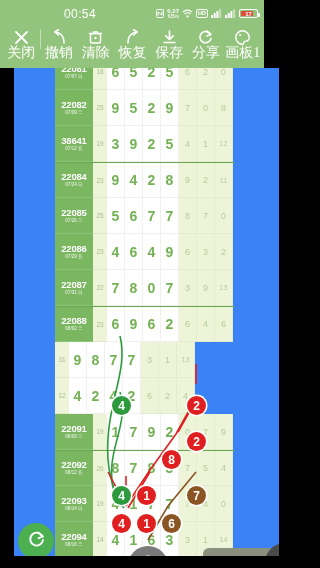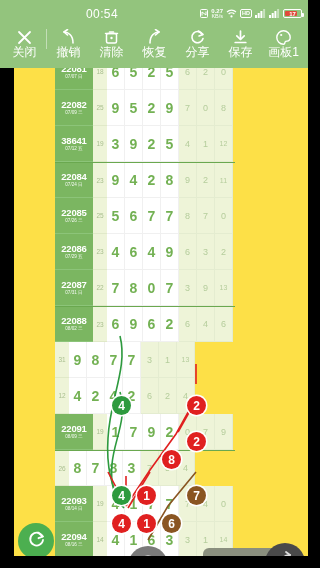--- a/index.html
+++ b/index.html
@@ -2,21 +2,21 @@
 <html><head>
 <meta charset="utf-8">
 <style>
   * { margin:0; padding:0; box-sizing:border-box; }
   html,body { width:308px; height:568px; overflow:hidden; background:#000; }
   body { font-family:"Liberation Sans","DejaVu Sans",sans-serif; }
 
   #app { position:relative; width:308px; height:568px; background:#000; overflow:hidden; }
 
   
-  .header { position:absolute; left:0; top:0; width:308px; height:68px;
+  .header { position:absolute; left:0; top:0; width:264px; height:68px;
             background:#93c47d; }
   .statusbar { position:relative; height:28px; }
   .clock { position:absolute; left:0; right:0; top:7px; text-align:center;
            color:#ffffff; font-size:12px; letter-spacing:.4px;
            transform:translateX(-52px); }
   .sb-icons { position:absolute; right:6px; top:8px; display:flex;
               align-items:center; gap:3px; }
   .sb-ic { color:#ffffff; font-size:9px; line-height:1; display:flex;
            align-items:center; }
   .rate { display:flex; flex-direction:column; align-items:center;
@@ -33,28 +33,28 @@
             background:#e04b3a; border-radius:1px; }
   .batt span { position:relative; font-size:6px; color:#fff; font-style:normal;
                font-weight:700; z-index:2; }
 
   
   .toolbar { display:flex; align-items:flex-start; height:40px; padding:0 3px; }
   .tb-item { flex:1; display:flex; flex-direction:column; align-items:center;
              justify-content:flex-start; gap:1px; cursor:pointer; }
   .tb-ic { height:18px; display:flex; align-items:center; justify-content:center;
            color:#ffffff; }
-  .tb-lb { font-size:12px; color:#ffffff; line-height:11px;
-           font-family:Liberation Sans, sans-serif; }
+  .tb-lb { font-size:14px; color:#ffffff; line-height:11px;
+           font-family:Liberation Serif, serif; }
   .tb-sep { width:1px; height:20px; background:rgba(255,255,255,.45);
             margin-top:1px; }
 
   
-  .stage { position:absolute; left:0; top:68px; width:308px; height:500px;
-           background:#fde047; overflow:hidden; }
+  .stage { position:absolute; left:0; top:68px; width:279px; height:500px;
+           background:#3b82f6; overflow:hidden; }
   .sheet { position:absolute; left:55px; top:-14px; width:180px; }
 
   .row { display:flex; height:36px; align-items:stretch; }
   .row.thick { border-top:1.5px solid #6aa84f;text-align:right; }
   .row .lbl { width:38px; background:#7bb661; color:#ffffff;
               display:flex; flex-direction:column; align-items:center;
               justify-content:center; line-height:1.05;
               border-bottom:1px solid #8cc479; }
   .row .lbl .iss { font-size:9.5px; font-weight:700; letter-spacing:-.2px; }
   .row .lbl .dt  { font-size:4.6px; opacity:.92; margin-top:1px; }
@@ -195,41 +195,41 @@
               <path d="M4 14 C4 6 9 3 13 3" stroke="#fff" stroke-width="1.6" fill="none" stroke-linecap="round"></path>
               <path d="M13 3 L9.5 0.5 M13 3 L9.5 6" stroke="#fff" stroke-width="1.6" fill="none" stroke-linecap="round"></path>
             </svg>
         </span>
         <span class="tb-lb">恢复</span>
       </div>
 
       <div class="tb-item">
         <span class="tb-ic">
           <svg width="17" height="17" viewBox="0 0 17 17">
-              <path d="M13.5 5.5 A5.6 5.6 0 1 0 14 9.5" stroke="#fff" stroke-width="1.6" fill="none" stroke-linecap="round"></path>
-              <path d="M9.5 2 L14 5.5 L10 7" stroke="#fff" stroke-width="1.6" fill="none" stroke-linecap="round" stroke-linejoin="round"></path>
-            </svg>
-        </span>
-        <span class="tb-lb">分享</span>
-      </div>
-
-      <div class="tb-item">
-        <span class="tb-ic">
-          <svg width="17" height="17" viewBox="0 0 17 17">
               <path d="M8.5 2 V10" stroke="#fff" stroke-width="1.7" stroke-linecap="round"></path>
               <path d="M4.8 6.8 L8.5 10.5 L12.2 6.8" stroke="#fff" stroke-width="1.7" fill="none" stroke-linecap="round" stroke-linejoin="round"></path>
               <path d="M3.2 13.5 H13.8" stroke="#fff" stroke-width="1.7" stroke-linecap="round"></path>
             </svg>
         </span>
         <span class="tb-lb">保存</span>
       </div>
 
       <div class="tb-item">
         <span class="tb-ic">
           <svg width="17" height="17" viewBox="0 0 17 17">
+              <path d="M13.5 5.5 A5.6 5.6 0 1 0 14 9.5" stroke="#fff" stroke-width="1.6" fill="none" stroke-linecap="round"></path>
+              <path d="M9.5 2 L14 5.5 L10 7" stroke="#fff" stroke-width="1.6" fill="none" stroke-linecap="round" stroke-linejoin="round"></path>
+            </svg>
+        </span>
+        <span class="tb-lb">分享</span>
+      </div>
+
+      <div class="tb-item">
+        <span class="tb-ic">
+          <svg width="17" height="17" viewBox="0 0 17 17">
               <path d="M8.5 1.8 A6.7 6.7 0 1 0 8.5 15.2 C10.6 15.2 9.2 13 10.7 12.4 C12.2 11.8 15.2 13 15.2 8.5 A6.7 6.7 0 0 0 8.5 1.8 Z" fill="none" stroke="#fff" stroke-width="1.4"></path>
               <circle cx="6.2" cy="6" r="1.1" fill="#fff"></circle>
             </svg>
         </span>
         <span class="tb-lb">画板1</span>
       </div>
 
     </div>
   </div>
 
@@ -420,20 +420,24 @@
             <div class="cell">9</div>
             <div class="cell">2</div>
           </div>
           <div class="tail">
             <div class="tcell">0</div>
             <div class="tcell">7</div>
             <div class="tcell">9</div>
           </div>
         </div>
         <div class="row thick">
+          <div class="lbl">
+            <span class="iss">22092</span>
+            <span class="dt">08/12 五</span>
+          </div>
           <div class="sum">26</div>
           <div class="cells">
             <div class="cell">8</div>
             <div class="cell">7</div>
             <div class="cell">8</div>
             <div class="cell">3</div>
           </div>
           <div class="tail">
             <div class="tcell">7</div>
             <div class="tcell">5</div>

